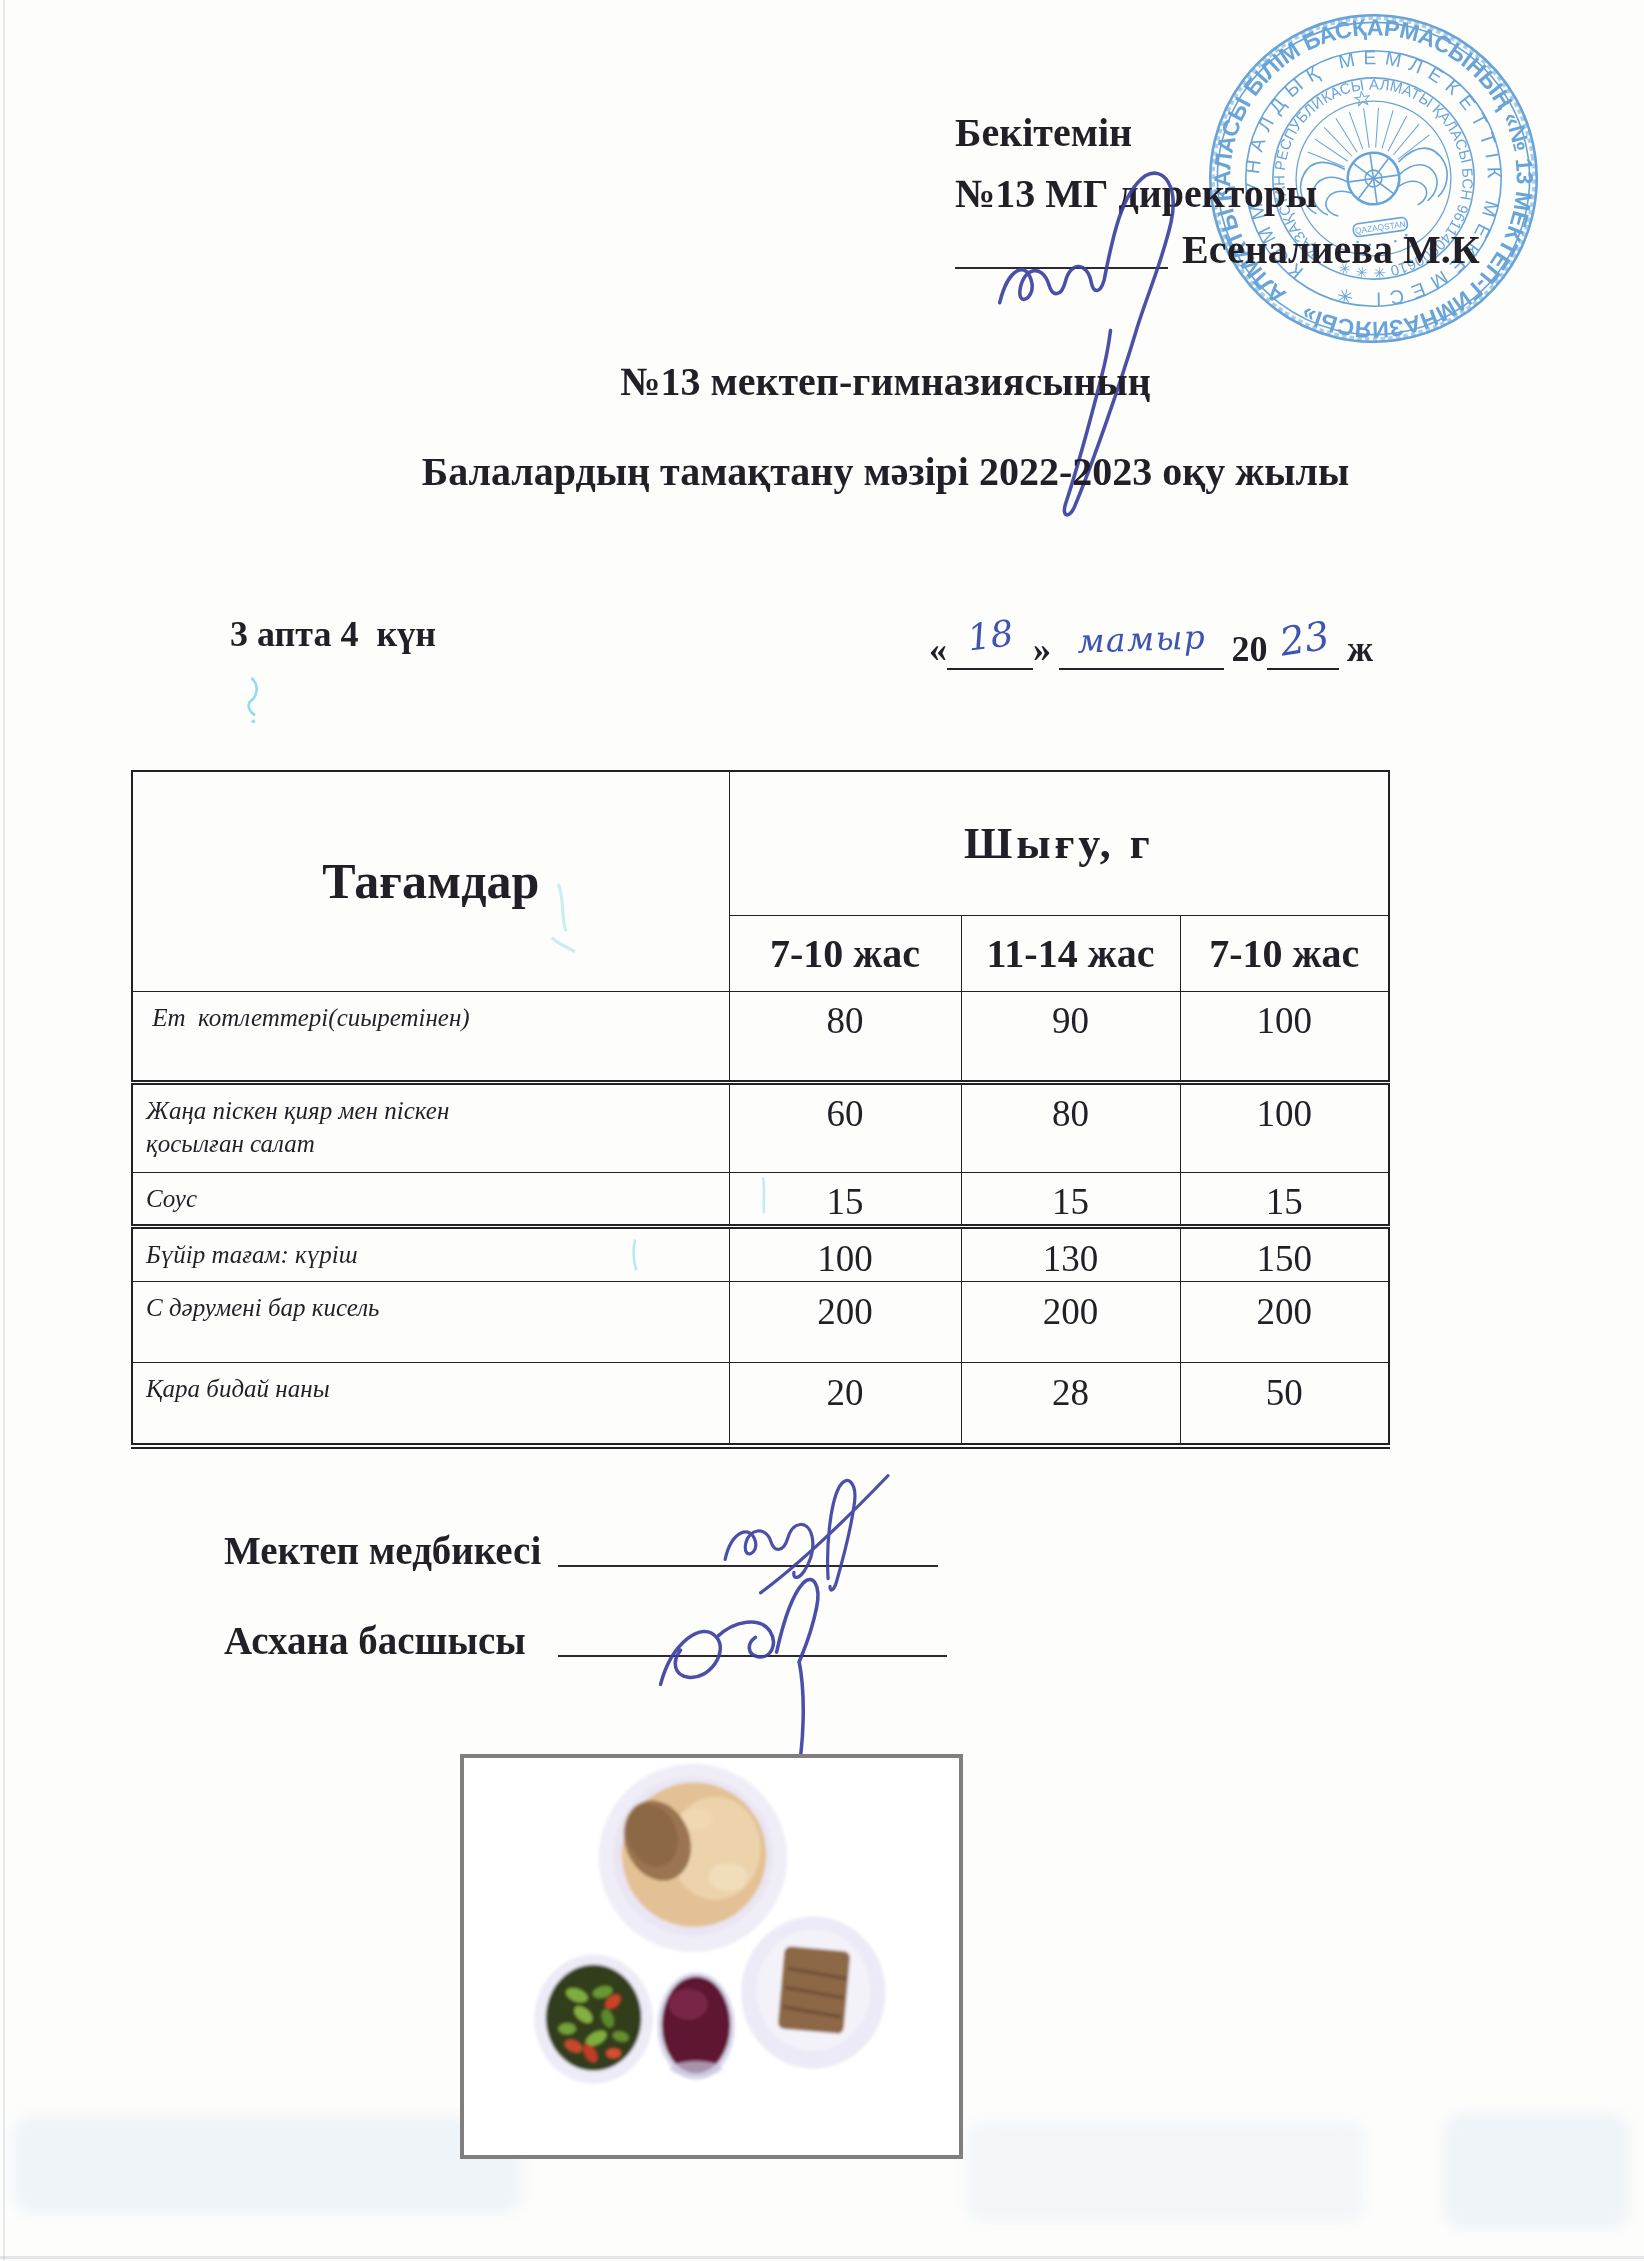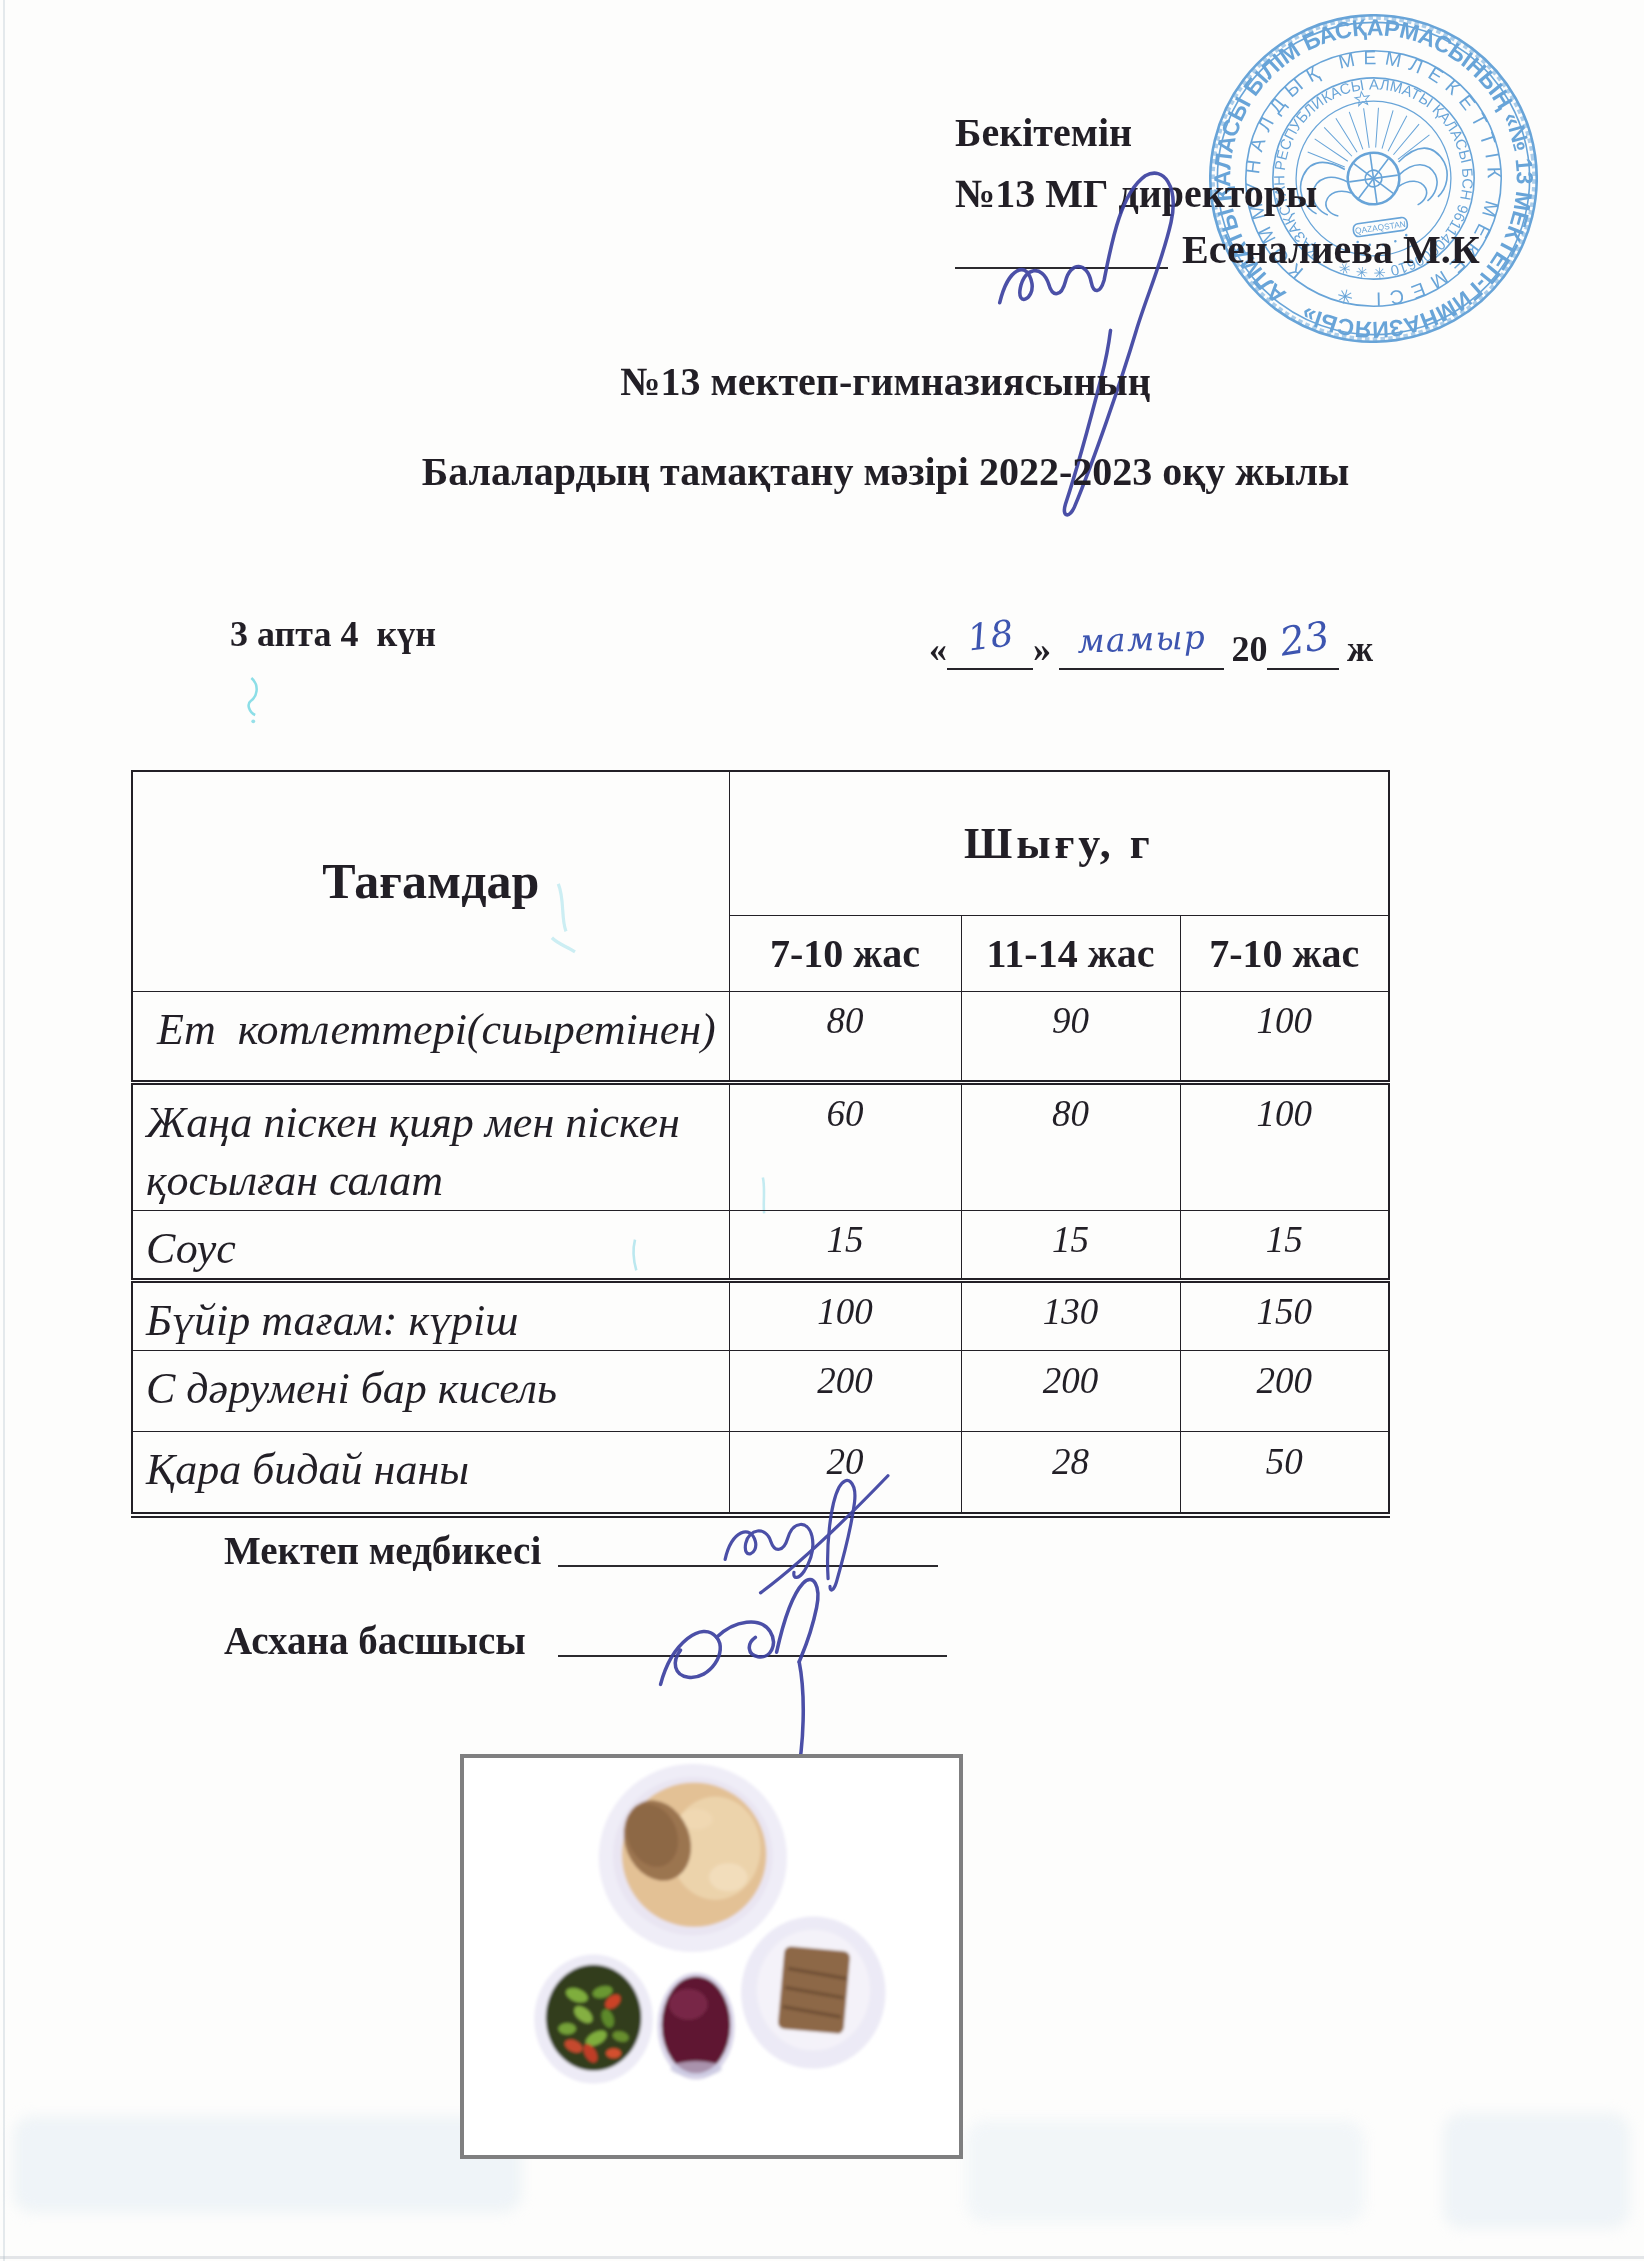--- a/index.html
+++ b/index.html
@@ -34,23 +34,23 @@
   .hw-year{display:inline-block;font-size:39px;transform:rotate(-9deg) translateY(5.2px);}
   
   table.menu{position:absolute;left:131px;top:770px;width:1256px;border-collapse:collapse;table-layout:fixed;}
   table.menu th,table.menu td{border:1.9px solid #232026;}
   table.menu{border:2.6px solid #232026;}
   th.dishes-h{font-size:50px;font-weight:bold;text-align:center;}
   th.output-h{font-size:44px;font-weight:bold;letter-spacing:3.9px;text-align:center;border-bottom:1.9px solid #232026;}
   th.age-h{font-size:40px;font-weight:bold;text-align:center;border-bottom:5.8px double #232026;margin-top:12px;}
   tr.hdr1{height:144px;}
   tr.hdr2{height:76px;}
-  td.dish{font-size:44px;font-style:italic;text-align:left;vertical-align:top;
+  td.dish{font-size:25px;font-style:italic;text-align:left;vertical-align:top;
           padding:9px 11.6px 0 13px;white-space:pre-wrap;line-height:1.32;}
-  td.val{font-size:37px;font-style:italic;text-align:center;vertical-align:top;padding-top:7.7px;}
+  td.val{font-size:37px;text-align:center;vertical-align:top;padding-top:7.7px;}
   tbody tr:nth-child(1){height:91px;}
   tbody tr:nth-child(2){height:90px;}
   tbody tr:nth-child(3){height:44px;}
   tbody tr:nth-child(4){height:46px;}
   tbody tr:nth-child(5){height:81px;}
   tbody tr:nth-child(6){height:84px;}
   tbody tr:nth-child(1) td{border-bottom:5.8px double #232026;}
   tbody tr:nth-child(3) td{border-bottom:5.8px double #232026;}
   tbody tr:nth-child(6) td{border-bottom:6.4px double #232026;}
   

